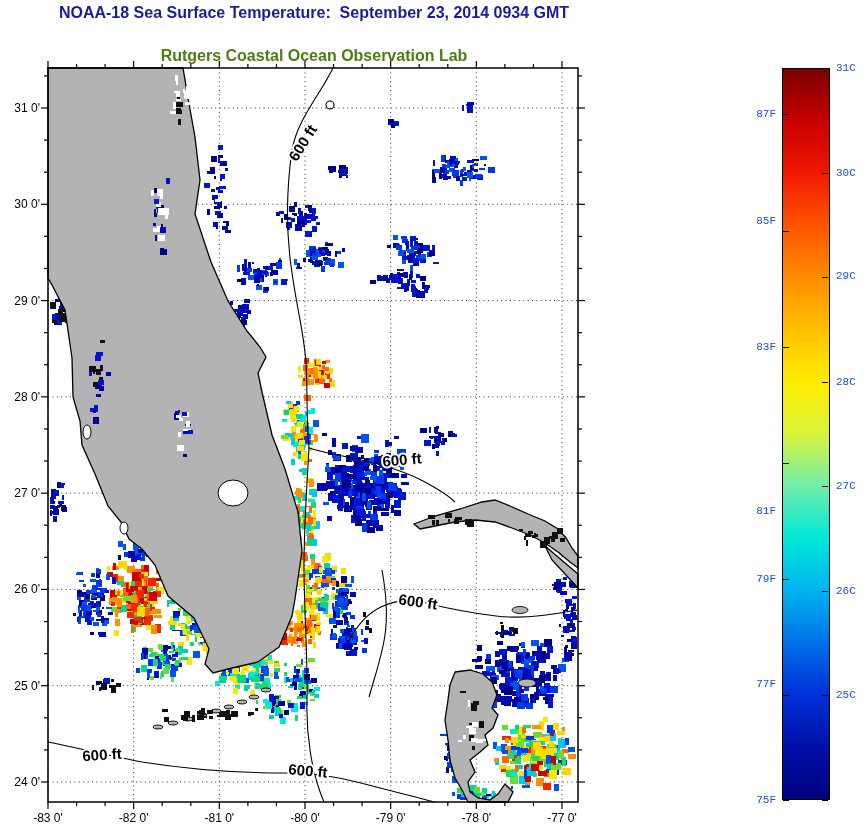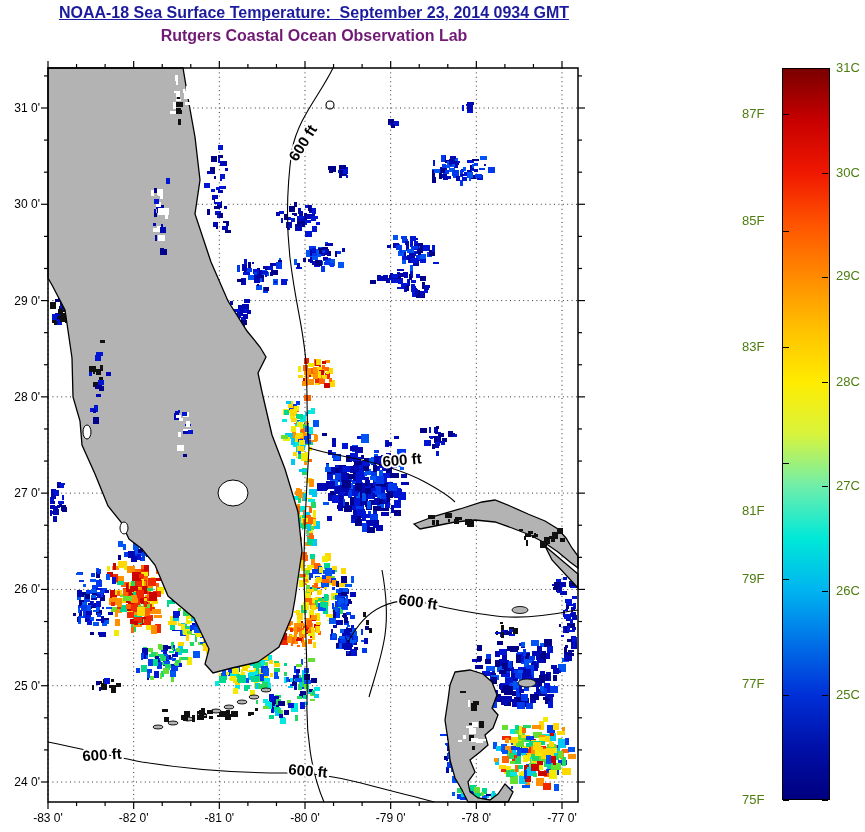--- a/index.html
+++ b/index.html
@@ -1,44 +1,44 @@
 <!DOCTYPE html>
 <html><head>
 <meta charset="utf-8">
 <style>
   html,body{margin:0;padding:0;background:#fff;}
   .page{position:relative;width:865px;height:832px;background:#ffffff;
         font-family:"Liberation Sans",sans-serif;overflow:hidden;}
   .title-line{position:absolute;left:0;width:628px;text-align:center;
         font-weight:bold;font-size:16px;white-space:pre;color:#1b1b9e;}
-  #title1{top:4px;text-decoration:underline;}
+  #title1{top:4px;}
   #title2{top:27px;}
   #map-svg{position:absolute;left:0;top:0;}
   .grid{stroke:#333;stroke-width:1;stroke-dasharray:1 3.4;fill:none;}
   .land{fill:#b3b3b3;stroke:#000;stroke-width:1.3;}
   .islet{fill:#b3b3b3;stroke:#000;stroke-width:0.9;}
   .lake{fill:#ffffff;stroke:#000;stroke-width:1;}
   .contour{fill:none;stroke:#000;stroke-width:1.1;}
   .contour-label{font-family:"Liberation Sans",sans-serif;font-weight:bold;font-size:15px;
         fill:#000;stroke:#fff;stroke-width:4px;paint-order:stroke;text-anchor:middle;}
   .frame{fill:none;stroke:#000;stroke-width:1.5;}
   .tick{stroke:#000;stroke-width:1.2;}
   .axis-label{font-family:"Liberation Sans",sans-serif;font-size:12px;fill:#000;}
   #colorbar{position:absolute;border:1px solid #000;box-sizing:border-box;}
-  .cb-label{position:absolute;font-size:13px;color:#4d7c0f;height:14px;line-height:14px;}
-  .cb-label-f{width:34px;}
+  .cb-label{position:absolute;font-size:11px;color:#1d4ed8;height:14px;line-height:14px;font-family:Liberation Mono, monospace;}
+  .cb-label-f{width:34px;text-align:right;}
   .cb-tick{position:absolute;width:6px;height:1px;background:#000;}
 </style>
 </head>
 <body>
 
 <div class="page">
 
   <div id="title1" class="title-line" style="color: rgb(27, 27, 158);">NOAA-18 Sea Surface Temperature:  September 23, 2014 0934 GMT</div>
-  <div id="title2" class="title-line" style="color: #701a75;">Rutgers Coastal Ocean Observation Lab</div>
+  <div id="title2" class="title-line" style="color: #4d7c0f; margin-top: 20px;">Rutgers Coastal Ocean Observation Lab</div>
 
   <svg id="map-svg" width="865" height="832" viewBox="0 0 865 832">
     <g id="grid-layer">
         <line x1="48" y1="68" x2="48" y2="802" class="grid"></line>
         <line x1="133.667" y1="68" x2="133.667" y2="802" class="grid"></line>
         <line x1="219.334" y1="68" x2="219.334" y2="802" class="grid"></line>
         <line x1="305.001" y1="68" x2="305.001" y2="802" class="grid"></line>
         <line x1="390.668" y1="68" x2="390.668" y2="802" class="grid"></line>
         <line x1="476.33500000000004" y1="68" x2="476.33500000000004" y2="802" class="grid"></line>
         <line x1="562.002" y1="68" x2="562.002" y2="802" class="grid"></line>

